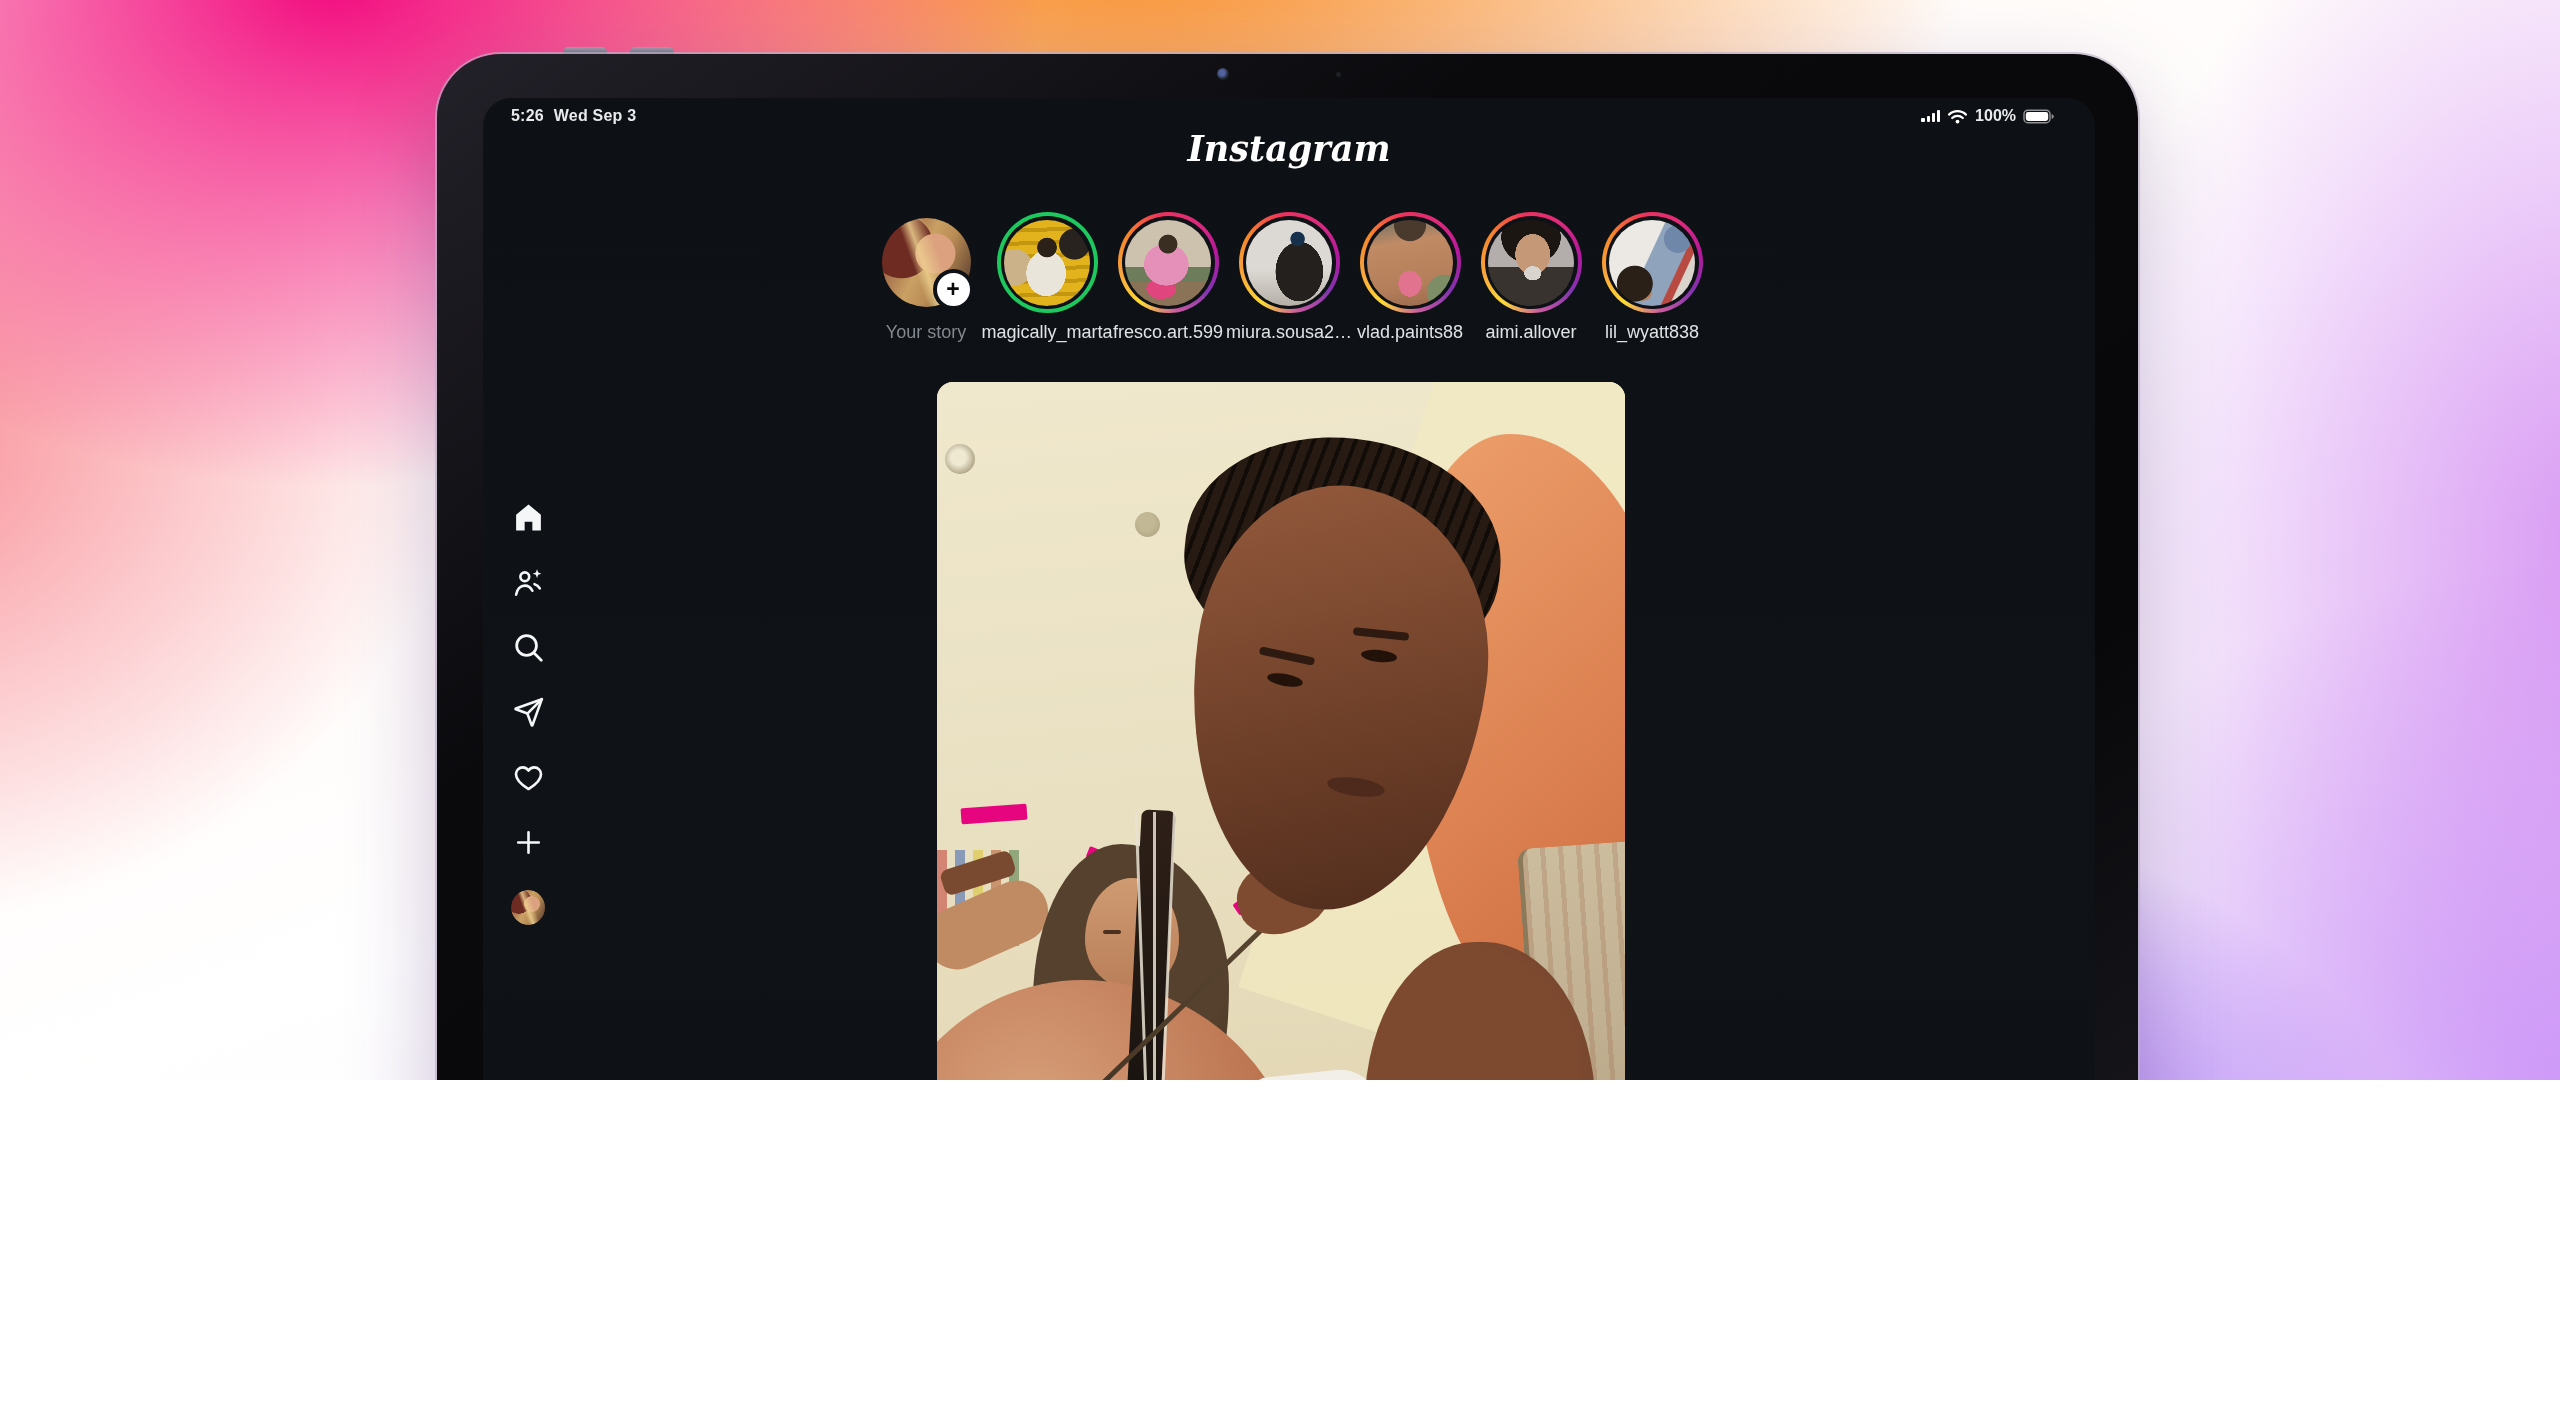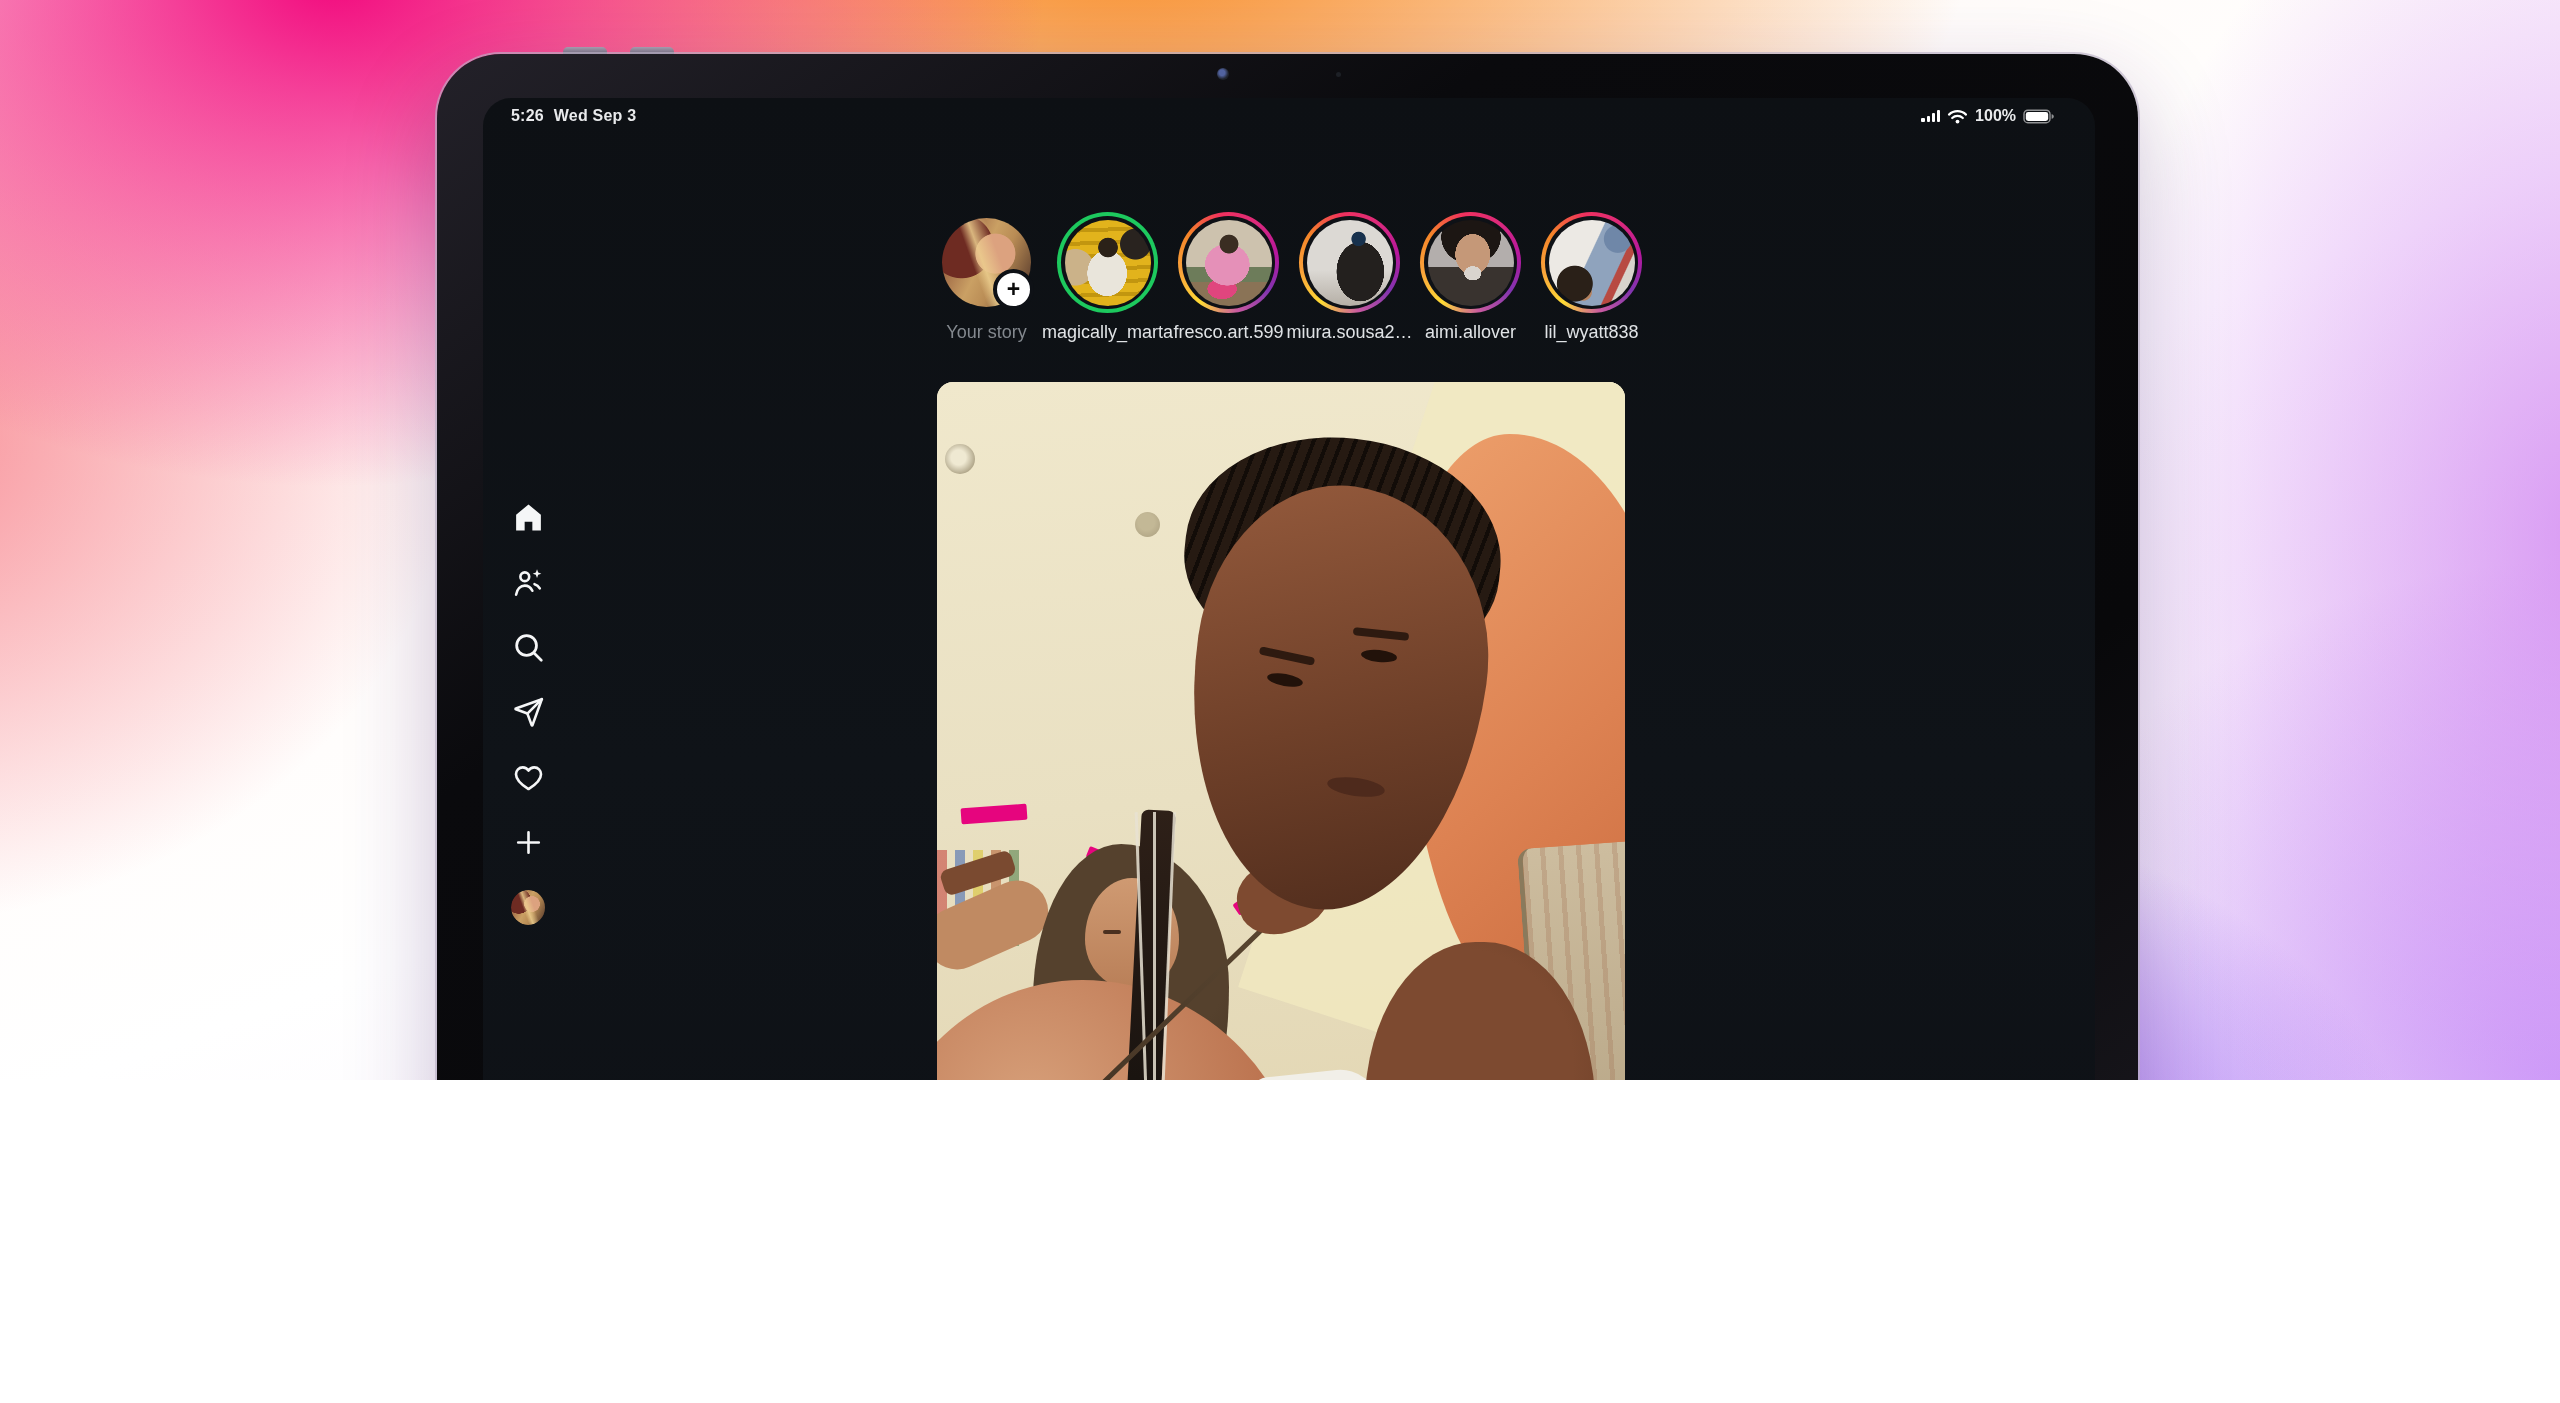--- a/index.html
+++ b/index.html
@@ -202,20 +202,21 @@
         <circle cx="10.5" cy="12.6" r="1.9" fill="#fff"></circle>
       </svg>
       <span class="pct">100%</span>
       <svg width="32" height="15" viewBox="0 0 32 15">
         <rect x="1" y="1.2" width="26" height="12.5" rx="3.8" fill="none" stroke="rgba(255,255,255,.55)" stroke-width="1.4"></rect>
         <rect x="2.8" y="3" width="22.4" height="9" rx="2.4" fill="#fff"></rect>
         <path d="M28.6 5.2c1.4.3 2.2 1.1 2.2 2.3s-.8 2-2.2 2.3Z" fill="rgba(255,255,255,.55)"></path>
       </svg>
     </div>
 
+    <div class="logo">Instagram</div>
 
     <div class="stories">
       <div class="story">
         <div class="ring none">
             <div class="ring-gap">
           <div class="avatar av0">
             <div class="add-badge">+</div>
           </div>
         </div>
           </div>
@@ -237,20 +238,28 @@
           </div>
         <div class="story-label">fresco.art.599</div>
       </div>
       <div class="story">
         <div class="ring">
             <div class="ring-gap">
           <div class="avatar av3"></div>
         </div>
           </div>
         <div class="story-label">miura.sousa2…</div>
+      </div>
+      <div class="story">
+        <div class="ring">
+            <div class="ring-gap">
+          <div class="avatar av4"></div>
+        </div>
+          </div>
+        <div class="story-label">vlad.paints88</div>
       </div>
       <div class="story">
         <div class="ring">
             <div class="ring-gap">
           <div class="avatar av5"></div>
         </div>
           </div>
         <div class="story-label">aimi.allover</div>
       </div>
       <div class="story">

